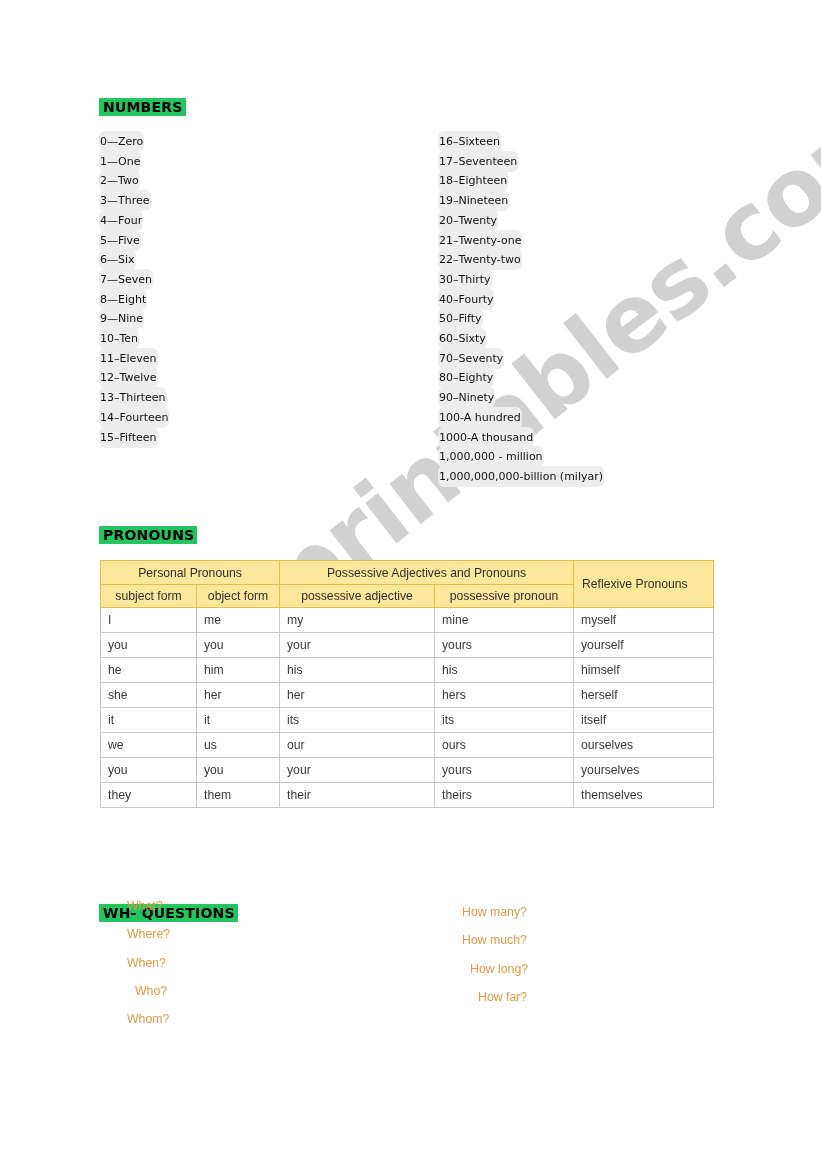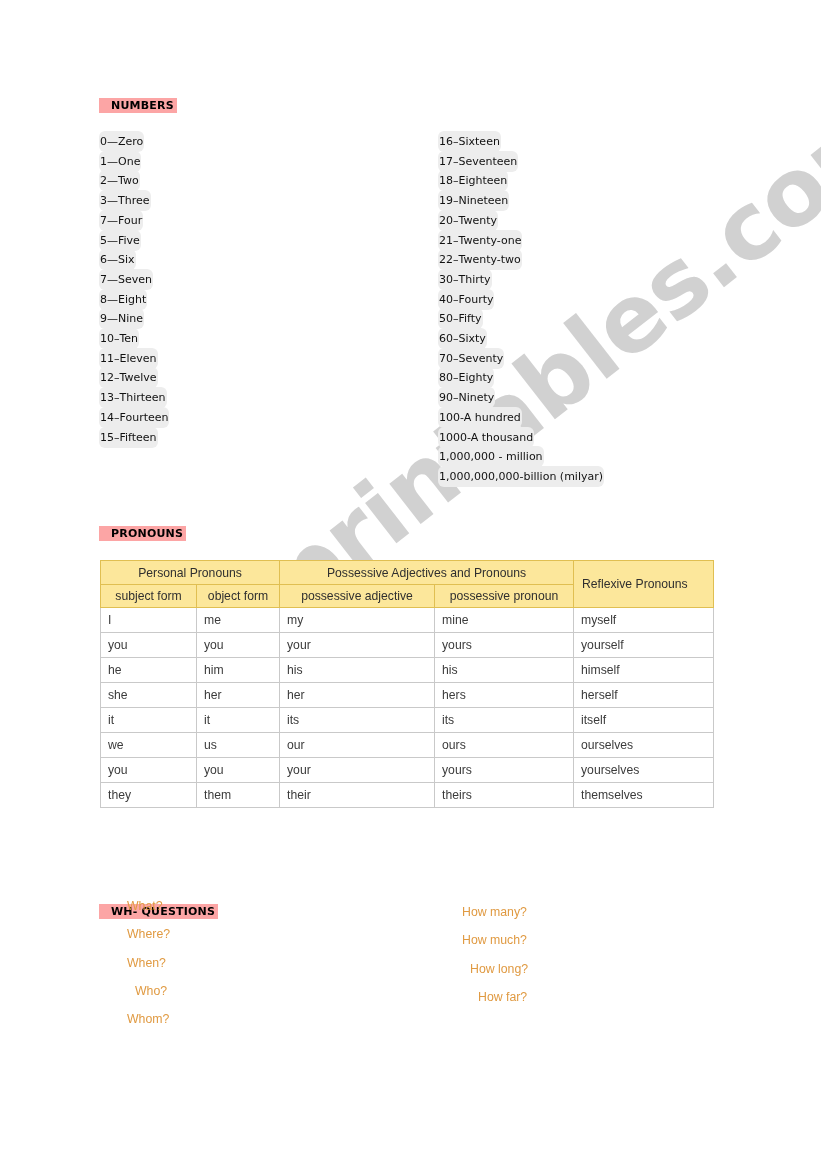--- a/index.html
+++ b/index.html
@@ -41,26 +41,26 @@
     white-space: nowrap;
     pointer-events: none;
     user-select: none;
     z-index: 5;
   }
 
   
   .section-heading {
     position: absolute;
     font-family: "DejaVu Sans", sans-serif;
-    font-size: 11px;
+    font-size: 14px;
     font-weight: bold;
     letter-spacing: 0.2px;
-    background: #fca5a5;
+    background: #22c55e;
     color: #000;
-    padding: 1px 3px 1px 12px;
+    padding: 1px 3px 1px 4px;
     white-space: nowrap;
     z-index: 10;
   }
   #heading-numbers { left: 99px; top: 98px; }
   #heading-pronouns { left: 99px; top: 526px; }
   #heading-wh { left: 99px; top: 860px; margin-top: 44px; }
 
   
   .numbers-col {
     position: absolute;
@@ -165,21 +165,21 @@
 
   <div class="watermark">ESLprintables.com</div>
 
   <div class="section-heading" id="heading-numbers">NUMBERS</div>
 
   <div class="numbers-col" id="numbers-col-left">
       <div class="number-line"><span class="hl">0—Zero</span></div>
       <div class="number-line"><span class="hl">1—One</span></div>
       <div class="number-line"><span class="hl">2—Two</span></div>
       <div class="number-line"><span class="hl">3—Three</span></div>
-      <div class="number-line"><span class="hl">7—Four</span></div>
+      <div class="number-line"><span class="hl">4—Four</span></div>
       <div class="number-line"><span class="hl">5—Five</span></div>
       <div class="number-line"><span class="hl">6—Six</span></div>
       <div class="number-line"><span class="hl">7—Seven</span></div>
       <div class="number-line"><span class="hl">8—Eight</span></div>
       <div class="number-line"><span class="hl">9—Nine</span></div>
       <div class="number-line"><span class="hl">10–Ten</span></div>
       <div class="number-line"><span class="hl">11–Eleven</span></div>
       <div class="number-line"><span class="hl">12–Twelve</span></div>
       <div class="number-line"><span class="hl">13–Thirteen</span></div>
       <div class="number-line"><span class="hl">14–Fourteen</span></div>

